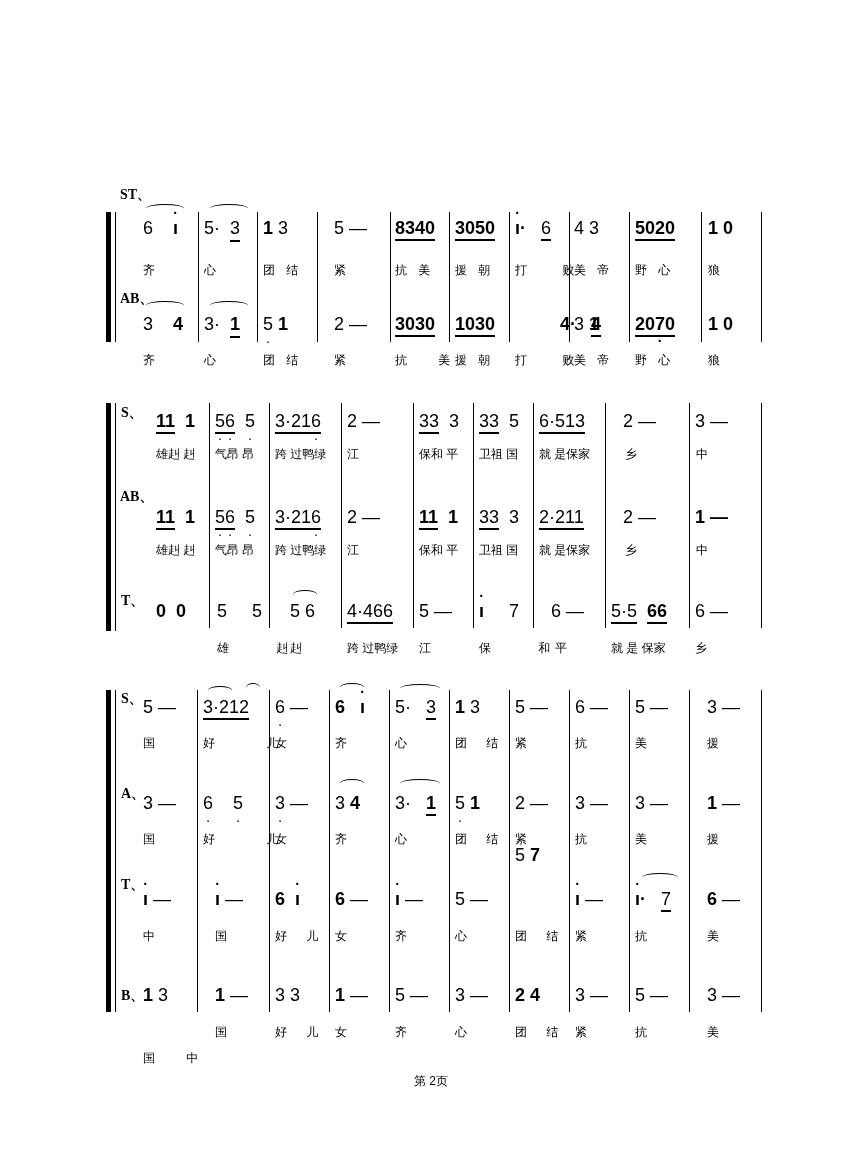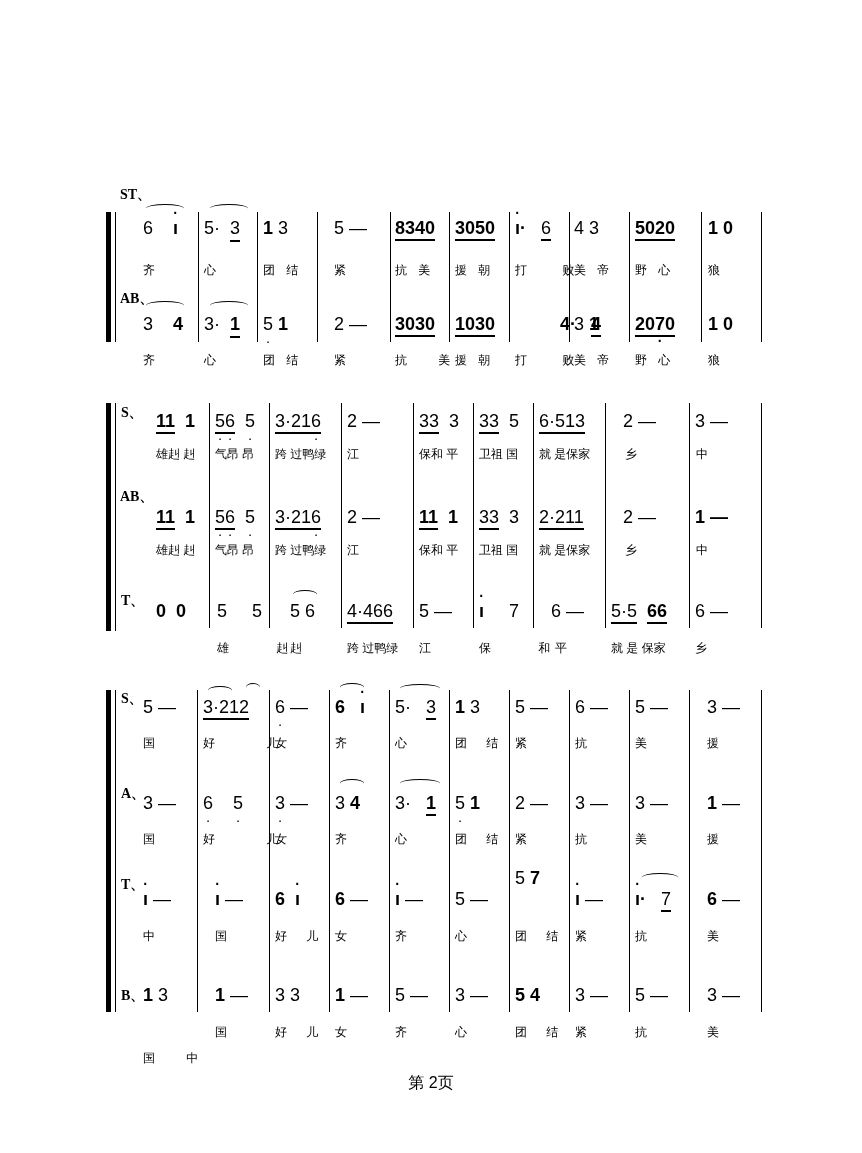--- a/index.html
+++ b/index.html
@@ -11,21 +11,21 @@
   .barline { position:absolute; width:1px; background:#000; }
   .part-label { position:absolute; font-family:"Liberation Serif", serif; font-weight:bold; font-size:14px; }
   .note { position:absolute; font-size:18px; font-weight:bold; white-space:nowrap; }
   .note .n { display:inline-block; position:relative; }
   .note .thinn { font-weight:normal; }
   .ul { border-bottom:2px solid #000; padding-bottom:1px; }
   .dot-below::after { content:"·"; position:absolute; left:50%; transform:translateX(-50%); bottom:-14px; font-size:14px; }
   .dot-above::before { content:"·"; position:absolute; left:50%; transform:translateX(-50%); top:-13px; font-size:14px; }
   .lyric { position:absolute; font-size:12px; white-space:nowrap; }
   .tie { position:absolute; height:8px; border-top:1.5px solid #000; border-radius:50% 50% 0 0; }
-  .footer { position:absolute; top:1073px; left:0; width:862px; text-align:center; font-size:16px; }
+  .footer { position:absolute; top:1073px; left:0; width:862px; text-align:center; font-size:12px; }
 </style>
 </head>
 <body>
 
 <div class="system" style="top:0;">
   <div class="brace" style="top:212px;height:130px;"></div>
   <div class="thin" style="top:212px;height:130px;"></div>
   <div class="barline" style="left:198px;top:212px;height:130px;"></div>
   <div class="barline" style="left:257px;top:212px;height:130px;"></div>
   <div class="barline" style="left:317px;top:212px;height:130px;"></div>
@@ -227,21 +227,21 @@
   <div class="lyric" style="left:707px;top:831px;">援</div>
 
   <div class="part-label" style="left:121px;top:876px;">T、</div>
   <div class="tie" style="left:642px;top:873px;width:36px;"></div>
   <div class="note" style="left:143px;top:889px;"><span class="n dot-above">ı</span> <span class="thinn">—</span></div>
   <div class="note" style="left:215px;top:889px;"><span class="n dot-above">ı</span> <span class="thinn">—</span></div>
   <div class="note" style="left:275px;top:889px;">6&nbsp;&nbsp;<span class="n dot-above">ı</span></div>
   <div class="note" style="left:335px;top:889px;">6 <span class="thinn">—</span></div>
   <div class="note" style="left:395px;top:889px;"><span class="n dot-above">ı</span> <span class="thinn">—</span></div>
   <div class="note" style="left:455px;top:889px;"><span class="thinn">5 —</span></div>
-  <div class="note" style="left:515px;top:868px;"><span class="thinn">5</span> 7</div>
+  <div class="note" style="left:515px;top:845px;"><span class="thinn">5</span> 7</div>
   <div class="note" style="left:575px;top:889px;"><span class="n dot-above">ı</span> <span class="thinn">—</span></div>
   <div class="note" style="left:635px;top:889px;"><span class="n dot-above">ı</span>·&nbsp;&nbsp;&nbsp;<span class="ul thinn">7</span></div>
   <div class="note" style="left:707px;top:889px;">6 <span class="thinn">—</span></div>
   <div class="lyric" style="left:143px;top:928px;">中</div>
   <div class="lyric" style="left:215px;top:928px;">国</div>
   <div class="lyric" style="left:275px;top:928px;letter-spacing:8px;">好 儿</div>
   <div class="lyric" style="left:335px;top:928px;">女</div>
   <div class="lyric" style="left:395px;top:928px;">齐</div>
   <div class="lyric" style="left:455px;top:928px;">心</div>
   <div class="lyric" style="left:515px;top:928px;letter-spacing:8px;">团 结</div>
@@ -249,21 +249,21 @@
   <div class="lyric" style="left:635px;top:928px;">抗</div>
   <div class="lyric" style="left:707px;top:928px;">美</div>
 
   <div class="part-label" style="left:121px;top:987px;">B、</div>
   <div class="note" style="left:143px;top:985px;">1 <span class="thinn">3</span></div>
   <div class="note" style="left:215px;top:985px;">1 <span class="thinn">—</span></div>
   <div class="note" style="left:275px;top:985px;"><span class="thinn">3 3</span></div>
   <div class="note" style="left:335px;top:985px;">1 <span class="thinn">—</span></div>
   <div class="note" style="left:395px;top:985px;"><span class="thinn">5 —</span></div>
   <div class="note" style="left:455px;top:985px;"><span class="thinn">3 —</span></div>
-  <div class="note" style="left:515px;top:985px;">5 4</div>
+  <div class="note" style="left:515px;top:985px;">2 4</div>
   <div class="note" style="left:575px;top:985px;"><span class="thinn">3 —</span></div>
   <div class="note" style="left:635px;top:985px;"><span class="thinn">5 —</span></div>
   <div class="note" style="left:707px;top:985px;"><span class="thinn">3 —</span></div>
   <div class="lyric" style="left:143px;top:1050px;letter-spacing:14px;">国 中</div>
   <div class="lyric" style="left:215px;top:1024px;">国</div>
   <div class="lyric" style="left:275px;top:1024px;letter-spacing:8px;">好 儿</div>
   <div class="lyric" style="left:335px;top:1024px;">女</div>
   <div class="lyric" style="left:395px;top:1024px;">齐</div>
   <div class="lyric" style="left:455px;top:1024px;">心</div>
   <div class="lyric" style="left:515px;top:1024px;letter-spacing:8px;">团 结</div>

